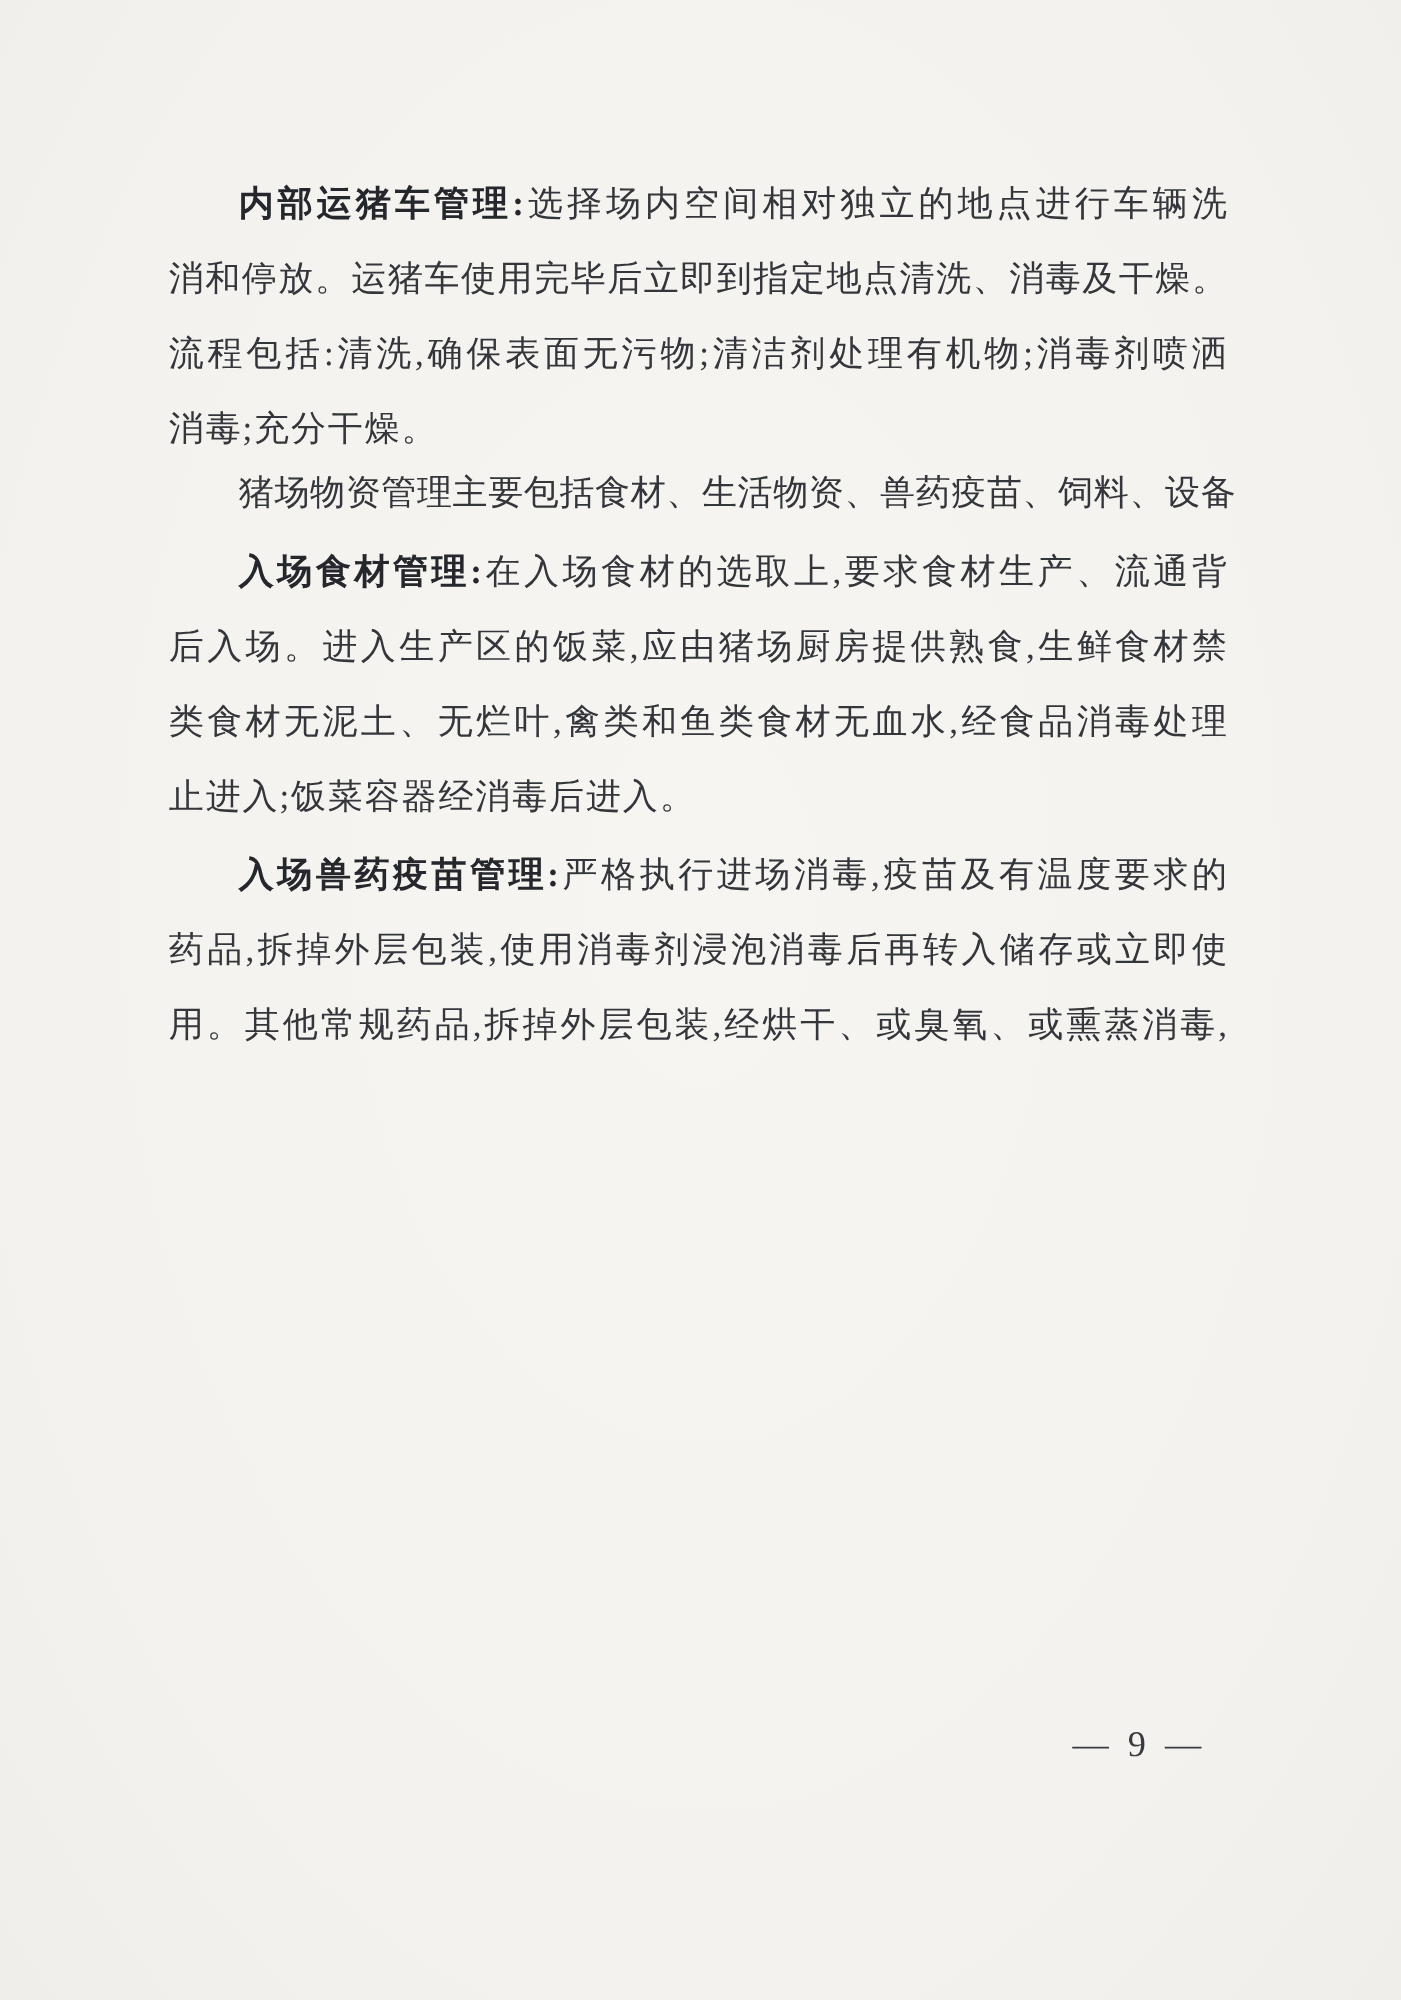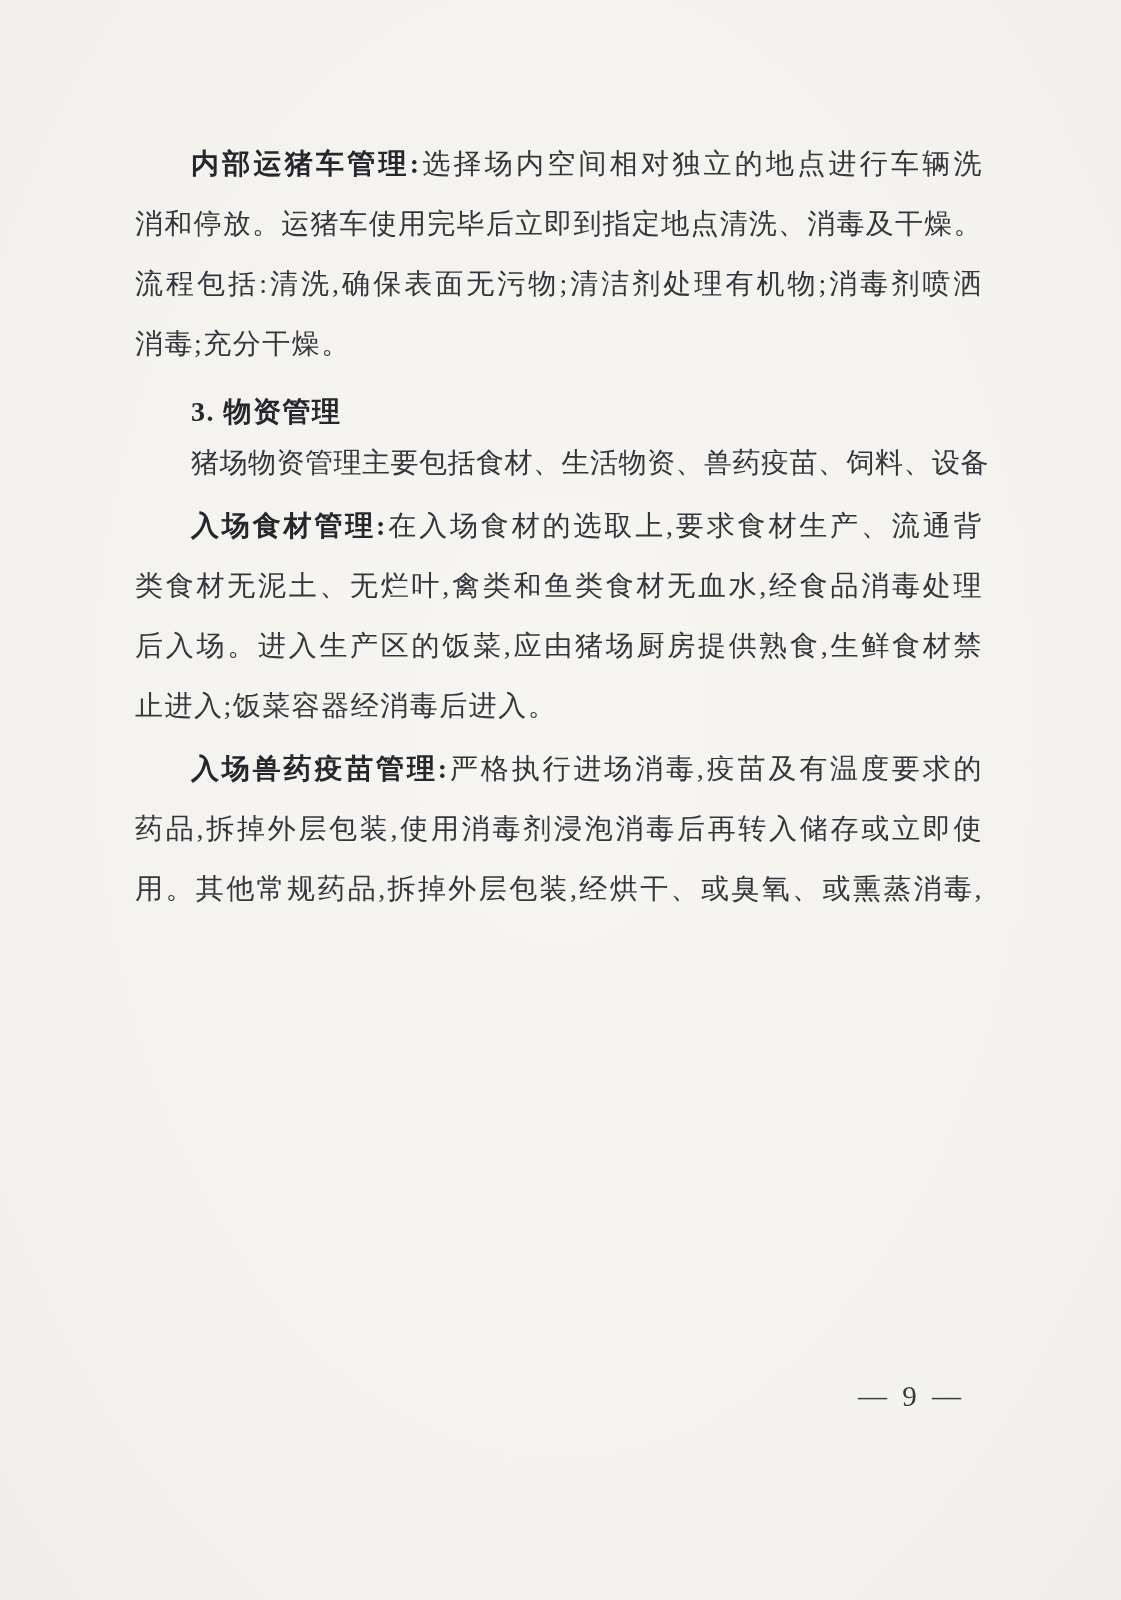--- a/index.html
+++ b/index.html
@@ -62,32 +62,29 @@
   <div class="text-col">
 
     <section class="para">
       <div class="line ind"><span class="b">内部运猪车管理:</span><span>选择场内空间相对独立的地点进行车辆洗</span></div>
       <div class="line"><span>消和停放。运猪车使用完毕后立即到指定地点清洗、消毒及干燥。</span></div>
       <div class="line"><span>流程包括:清洗,确保表面无污物;清洁剂处理有机物;消毒剂喷洒</span></div>
       <div class="line end"><span>消毒;充分干燥。</span></div>
     </section>
 
 
-    <section class="para heading">
-      <div class="line end ind"><span class="b">3. 物资管理</span></div>
-    </section>
 
     <section class="para tight">
       <div class="line ind"><span>猪场物资管理主要包括食材、生活物资、兽药疫苗、饲料、设备</span></div>
     </section>
 
     <section class="para">
       <div class="line ind"><span class="b">入场食材管理:</span><span>在入场食材的选取上,要求食材生产、流通背</span></div>
+      <div class="line"><span>后入场。进入生产区的饭菜,应由猪场厨房提供熟食,生鲜食材禁</span></div>
       <div class="line"><span>类食材无泥土、无烂叶,禽类和鱼类食材无血水,经食品消毒处理</span></div>
-      <div class="line"><span>后入场。进入生产区的饭菜,应由猪场厨房提供熟食,生鲜食材禁</span></div>
       <div class="line end"><span>止进入;饭菜容器经消毒后进入。</span></div>
     </section>
 
     <section class="para">
       <div class="line ind"><span class="b">入场兽药疫苗管理:</span><span>严格执行进场消毒,疫苗及有温度要求的</span></div>
       <div class="line"><span>药品,拆掉外层包装,使用消毒剂浸泡消毒后再转入储存或立即使</span></div>
       <div class="line"><span>用。其他常规药品,拆掉外层包装,经烘干、或臭氧、或熏蒸消毒,</span></div>
     </section>
 
   </div>

